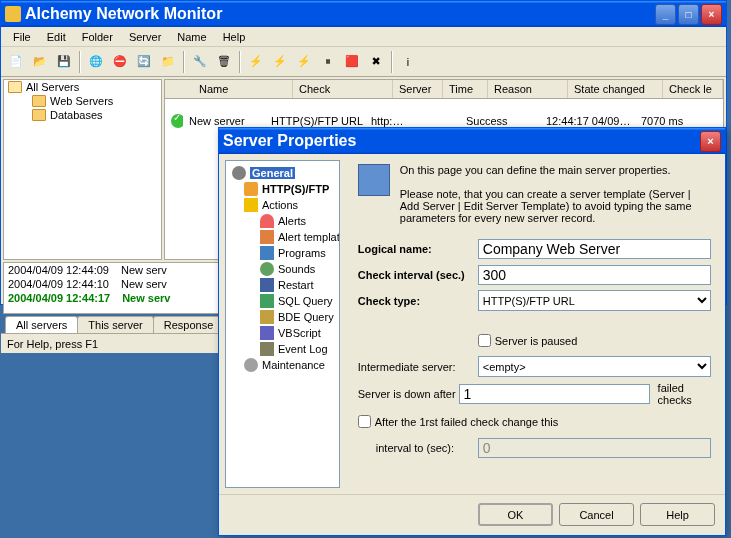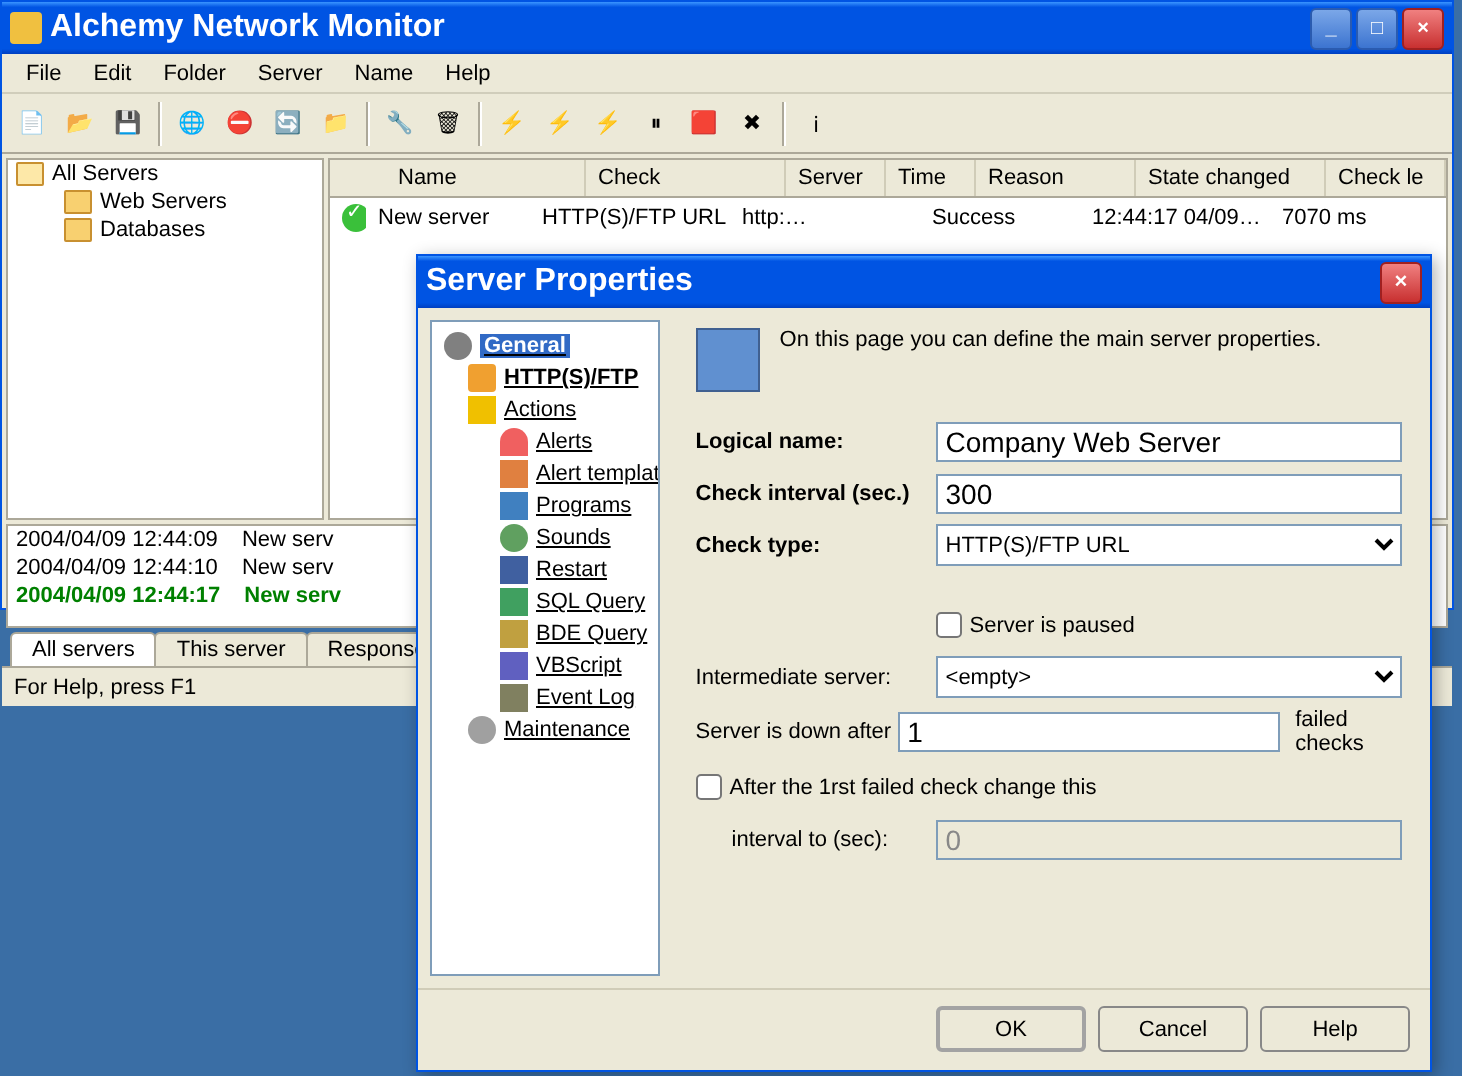--- a/index.html
+++ b/index.html
@@ -24,43 +24,43 @@
 .tree-panel { width: 180px; background: white; border: 1px solid #aca899; margin: 2px; overflow: auto; }
 .tree-item { display: flex; align-items: center; padding: 1px 4px; gap: 4px; cursor: pointer; }
 .tree-item.root { padding-left: 4px; }
 .tree-item.child { padding-left: 28px; }
 .folder-icon { width: 14px; height: 12px; background: #f8d070; border: 1px solid #c89030; border-radius: 1px; }
 .folder-icon.open { background: #fde8a8; }
 
 .list-panel { flex: 1; background: white; border: 1px solid #aca899; margin: 2px 2px 2px 0; }
 .list-header { display: flex; background: #ece9d8; border-bottom: 1px solid #aca899; }
 .list-header-col { padding: 3px 6px; border-right: 1px solid #d0ccb8; cursor: pointer; }
-.list-row { display: flex; align-items: center; padding: 2px 0; }
+.list-row { display: flex; align-items: center; padding: 14px 0; }
 .list-cell { padding: 1px 6px; overflow: hidden; white-space: nowrap; }
 .status-ok { width: 14px; height: 14px; background: #3ac03a; border-radius: 50%; position: relative; }
 .status-ok::after { content: '✓'; color: white; position: absolute; top: -2px; left: 2px; font-size: 10px; }
 
 .log-panel { height: 52px; background: white; border: 1px solid #aca899; margin: 0 2px; overflow: hidden; }
 .log-row { display: flex; padding: 1px 4px; gap: 12px; }
 .log-row.bold { font-weight: bold; color: #008000; }
 
 .tabs-row { display: flex; padding: 0 4px; margin-top: 2px; }
 .tab { padding: 2px 10px; background: #ece9d8; border: 1px solid #aca899; border-bottom: none; border-radius: 3px 3px 0 0; cursor: pointer; margin-right: -1px; }
 .tab.active { background: white; position: relative; z-index: 1; }
 
 .statusbar { height: 20px; background: #ece9d8; border-top: 1px solid #aca899; padding: 2px 6px; display: flex; align-items: center; }
 
 
-.dialog { position: absolute; top: 127px; left: 208px; width: 508px; height: 409px; background: #ece9d8; border: 1px solid #0054e3; box-shadow: 2px 2px 8px rgba(0,0,0,0.3); }
+.dialog { position: absolute; top: 127px; left: 218px; width: 508px; height: 409px; background: #ece9d8; border: 1px solid #0054e3; box-shadow: 2px 2px 8px rgba(0,0,0,0.3); }
 .dialog-titlebar { height: 26px; background: linear-gradient(to bottom, #3a95ff 0%, #0054e3 10%, #0054e3 90%, #003fc0 100%); display: flex; align-items: center; padding: 0 4px; color: white; }
 .dialog-close { width: 21px; height: 21px; background: linear-gradient(to bottom, #f08080, #c83030); border: 1px solid #a02020; border-radius: 3px; display: flex; align-items: center; justify-content: center; color: white; font-weight: bold; cursor: pointer; }
 
 .dialog-body { display: flex; height: 340px; }
 .dialog-tree { width: 140px; background: white; border: 1px solid #7f9db9; margin: 6px 4px 6px 6px; padding: 4px; overflow: auto; }
-.dtree-item { display: flex; align-items: center; padding: 1px 2px; gap: 4px; cursor: pointer; white-space: nowrap; text-decoration: underline; }
+.dtree-item { display: flex; align-items: center; padding: 1px 2px; gap: 4px; cursor: pointer; white-space: nowrap; }
 .dtree-item.lvl1 { padding-left: 2px; font-weight: bold; }
 .dtree-item.lvl2 { padding-left: 14px; }
 .dtree-item.lvl3 { padding-left: 30px; }
 .dtree-item .ic { width: 14px; height: 14px; flex-shrink: 0; }
 .selected-node { background: #316ac5; color: white; padding: 0 2px; }
 
 .dialog-form { flex: 1; padding: 10px 14px; }
 .form-desc { display: flex; gap: 10px; margin-bottom: 14px; }
 .form-desc-icon { width: 32px; height: 32px; background: #6090d0; border: 1px solid #406090; flex-shrink: 0; }
 .form-row { display: flex; align-items: center; margin-bottom: 5px; min-height: 21px; }
@@ -256,20 +256,21 @@
           <span class="ic ic-maint"></span>
           <span>Maintenance</span>
         </div>
       </div>
     <div class="dialog-form">
       <div class="form-desc">
         <div class="form-desc-icon"></div>
         <div>
           <div>On this page you can define the main server properties.</div>
           <br>
+          <div>Please note, that you can create a server template (Server | Add Server | Edit Server Template) to avoid typing the same parameters for every new server record.</div>
         </div>
       </div>
       <div class="form-row">
         <span class="form-label bold">Logical name:</span>
         <input class="form-input" value="Company Web Server" style="">
       </div>
       <div class="form-row">
         <span class="form-label bold">Check interval (sec.)</span>
         <input class="form-input" value="300" style="">
       </div>

